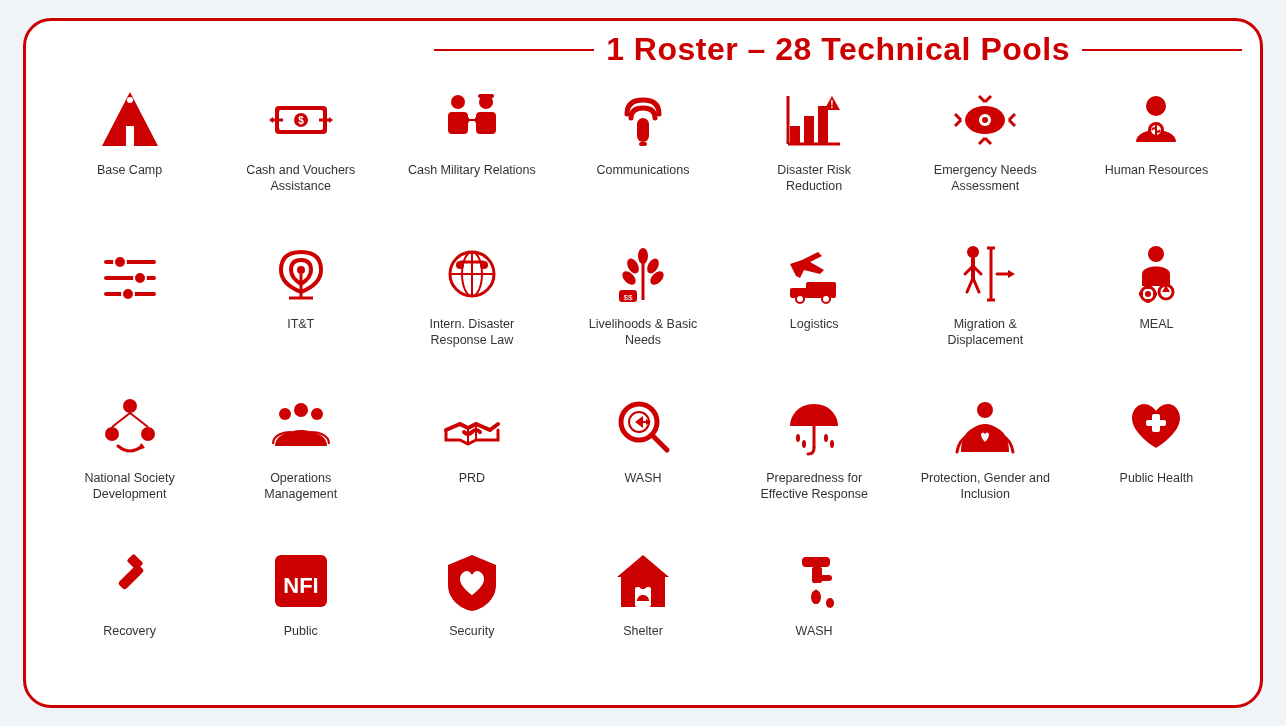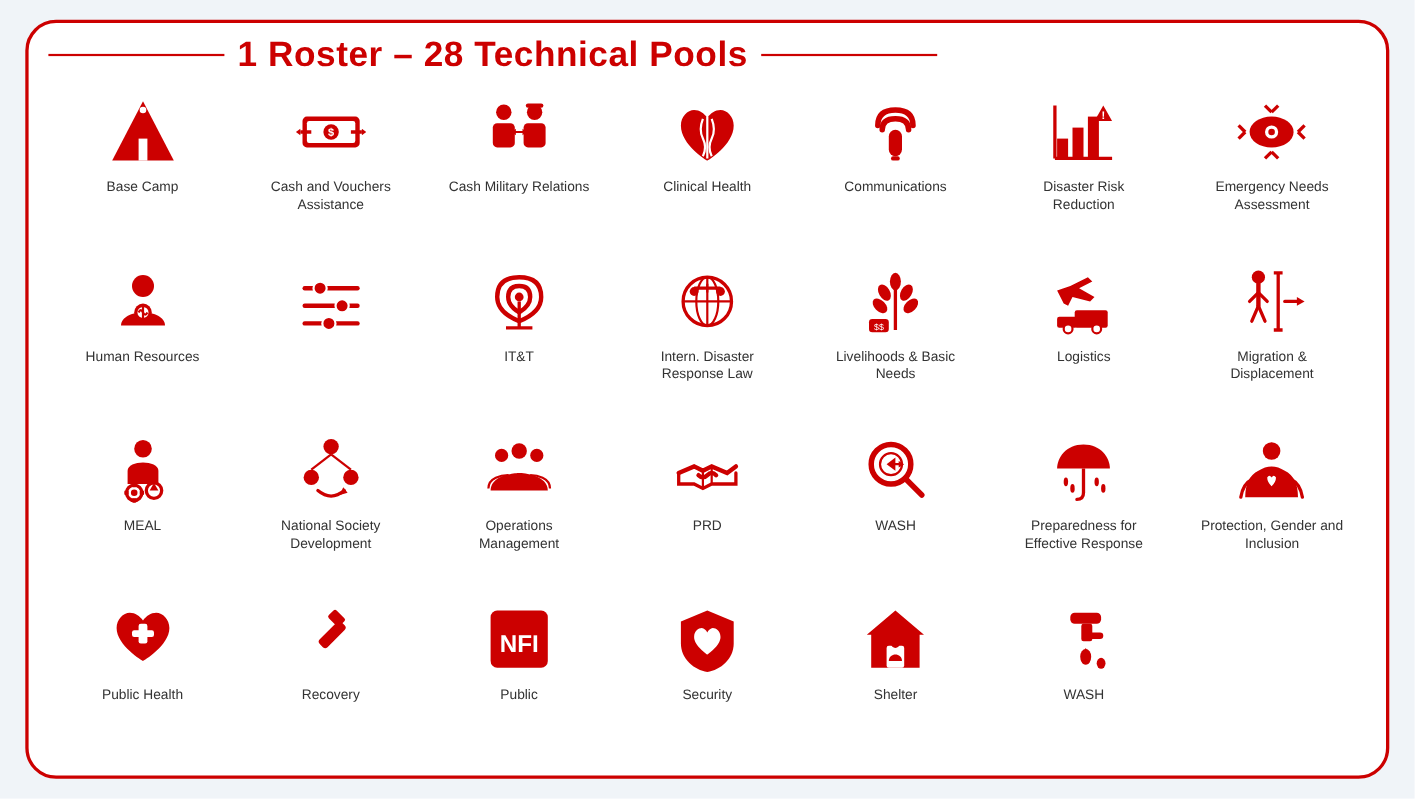--- a/index.html
+++ b/index.html
@@ -14,21 +14,21 @@
     }
     .card {
       background: #fff;
       border: 3px solid #cc0000;
       border-radius: 28px;
       width: 1240px;
       height: 690px;
       padding: 10px 18px 14px;
       display: flex;
       flex-direction: column;
-      align-items: flex-start;
+      align-items: flex-end;
     }
     .title-row {
       display: flex;
       align-items: center;
       gap: 12px;
       margin-bottom: 8px;
     }
     .title-line {
       flex: 1;
       height: 2px;
@@ -131,32 +131,20 @@
           <rect x="38" y="6" width="16" height="4" rx="2" fill="#cc0000"></rect>
 
           <line x1="28" y1="32" x2="36" y2="32" stroke="#cc0000" stroke-width="2"></line>
           <polygon points="35,29 35,35 39,32" fill="#cc0000"></polygon>
           <polygon points="29,29 29,35 25,32" fill="#cc0000"></polygon>
         </svg>
       </div>
       <div class="pool-label">Cash Military Relations</div>
     </div>
 
-    <div class="pool-item">
-      <div class="pool-icon">
-        <svg viewBox="0 0 64 64">
-          <path d="M32 58 C32 58 8 44 8 26 C8 18 14 12 20 12 C25 12 29 15 32 19 C35 15 39 12 44 12 C50 12 56 18 56 26 C56 44 32 58 32 58Z" fill="#cc0000"></path>
-
-          <path d="M28 20 Q24 30 28 38 Q32 46 28 54" stroke="#fff" stroke-width="2" fill="none"></path>
-          <path d="M36 20 Q40 30 36 38 Q32 46 36 54" stroke="#fff" stroke-width="2" fill="none"></path>
-          <line x1="32" y1="18" x2="32" y2="56" stroke="#fff" stroke-width="2"></line>
-        </svg>
-      </div>
-      <div class="pool-label">Clinical Health</div>
-    </div>
 
     <div class="pool-item">
       <div class="pool-icon">
         <svg viewBox="0 0 64 64">
           <rect x="26" y="30" width="12" height="24" rx="6" fill="#cc0000"></rect>
           <path d="M16 26 Q16 12 32 12 Q48 12 48 26" stroke="#cc0000" stroke-width="5" fill="none" stroke-linecap="round"></path>
           <path d="M20 30 Q20 20 32 20 Q44 20 44 30" stroke="#cc0000" stroke-width="5" fill="none" stroke-linecap="round"></path>
           <rect x="28" y="54" width="8" height="4" rx="2" fill="#cc0000"></rect>
         </svg>
       </div>

